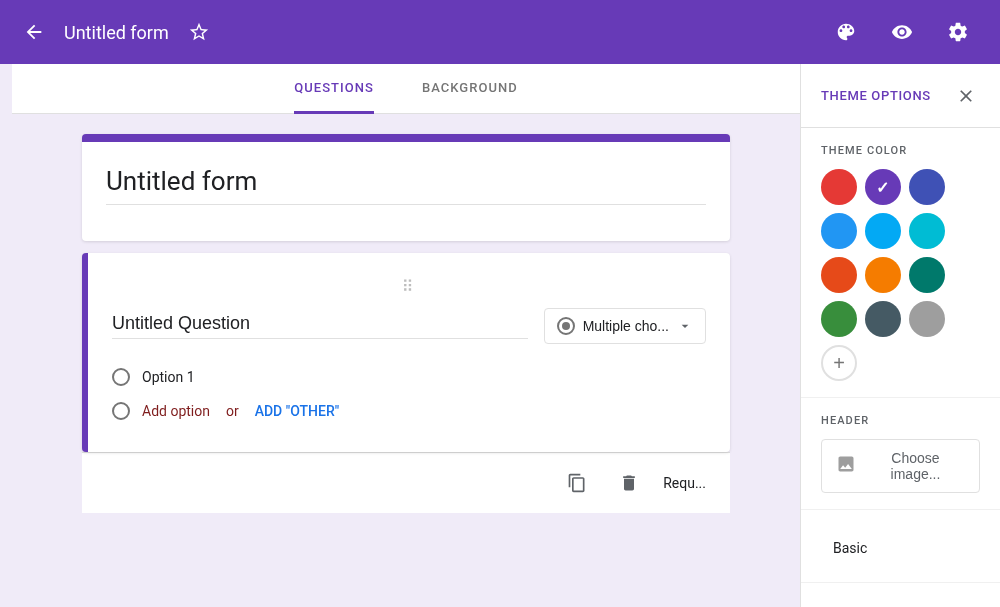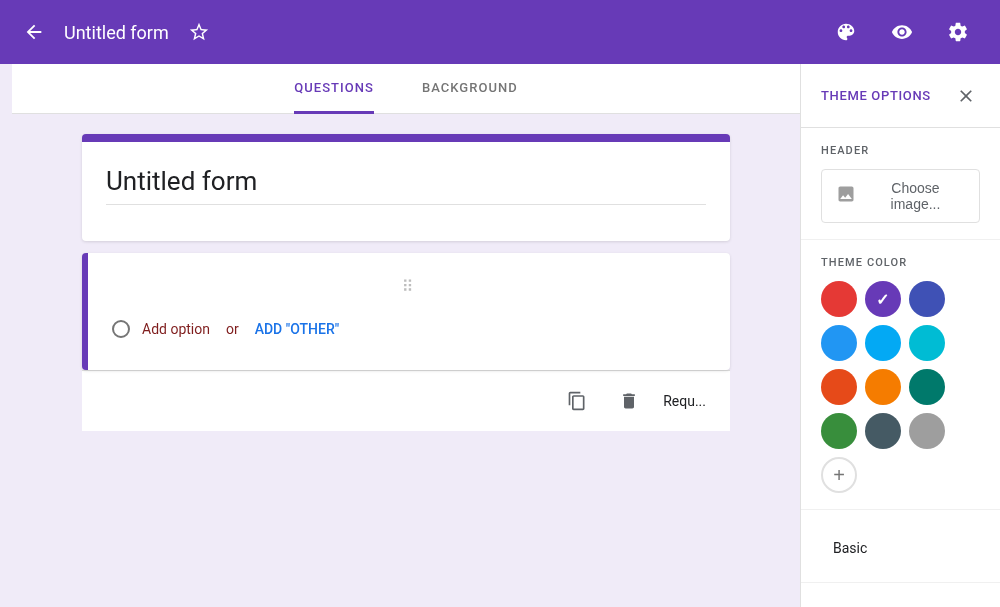--- a/index.html
+++ b/index.html
@@ -432,21 +432,35 @@
     </div>
 
     <div class="form-card-wrapper">
 
       <div class="form-title-card">
         <div class="form-title-text">Untitled form</div>
       </div>
 
       <div class="question-card">
         <div class="drag-handle">⠿</div>
+        <div class="question-row">
+          <input class="question-title-input" type="text" value="Untitled Question" style="">
+          <button class="question-type-btn">
+            <div class="radio-icon selected"></div>
+            <span>Multiple cho...</span>
+            <svg width="16" height="16" viewBox="0 0 24 24" fill="#5f6368">
+                <path d="M7 10l5 5 5-5z"></path>
+              </svg>
+          </button>
+        </div>
         <div class="options-list">
+          <div class="option-item">
+            <div class="option-radio"></div>
+            <span class="option-label">Option 1</span>
+          </div>
           <div class="option-item">
             <div class="option-radio"></div>
             <span class="add-option-label">Add option</span>
             <span class="add-option-label" style="margin: 0 4px;">or</span>
             <a class="add-other-link">ADD "OTHER"</a>
           </div>
         </div>
       </div>
 
       <div class="card-footer">
@@ -467,32 +481,20 @@
     </div>
   </div>
 
   <div class="theme-panel">
     <div class="theme-header">
       <span class="theme-title">THEME OPTIONS</span>
       <button class="close-btn">
         <svg width="20" height="20" viewBox="0 0 24 24" fill="#5f6368">
             <path d="M19 6.41L17.59 5 12 10.59 6.41 5 5 6.41 10.59 12 5 17.59 6.41 19 12 13.41 17.59 19 19 17.59 13.41 12z"></path>
           </svg>
-      </button>
-    </div>
-
-    <div class="theme-section">
-      <div class="theme-section-title">HEADER</div>
-      <button class="choose-image-btn">
-        <span class="image-icon">
-          <svg width="20" height="20" viewBox="0 0 24 24" fill="#9e9e9e">
-              <path d="M21 19V5c0-1.1-.9-2-2-2H5c-1.1 0-2 .9-2 2v14c0 1.1.9 2 2 2h14c1.1 0 2-.9 2-2zM8.5 13.5l2.5 3.01L14.5 12l4.5 6H5l3.5-4.5z"></path>
-            </svg>
-        </span>
-        <span>Choose image...</span>
       </button>
     </div>
 
     <div class="theme-section">
       <div class="theme-section-title">THEME COLOR</div>
       <div class="color-grid" id="theme-colors">
           <button class="color-swatch" style="background: rgb(229, 57, 53);"></button>
           <button class="color-swatch check" style="background: rgb(103, 58, 183);"></button>
           <button class="color-swatch" style="background: rgb(63, 81, 181);"></button>
           <button class="color-swatch" style="background: rgb(33, 150, 243);"></button>
@@ -501,20 +503,32 @@
           <button class="color-swatch" style="background: rgb(230, 74, 25);"></button>
           <button class="color-swatch" style="background: rgb(245, 124, 0);"></button>
           <button class="color-swatch" style="background: rgb(0, 121, 107);"></button>
           <button class="color-swatch" style="background: rgb(56, 142, 60);"></button>
           <button class="color-swatch" style="background: rgb(69, 90, 100);"></button>
           <button class="color-swatch" style="background: rgb(158, 158, 158);"></button>
         </div>
       <button class="add-color-btn">+</button>
     </div>
 
+    <div class="theme-section">
+      <div class="theme-section-title">HEADER</div>
+      <button class="choose-image-btn">
+        <span class="image-icon">
+          <svg width="20" height="20" viewBox="0 0 24 24" fill="#9e9e9e">
+              <path d="M21 19V5c0-1.1-.9-2-2-2H5c-1.1 0-2 .9-2 2v14c0 1.1.9 2 2 2h14c1.1 0 2-.9 2-2zM8.5 13.5l2.5 3.01L14.5 12l4.5 6H5l3.5-4.5z"></path>
+            </svg>
+        </span>
+        <span>Choose image...</span>
+      </button>
+    </div>
+
 
     <div class="theme-section">
       <div class="font-list" id="font-list">
           <div class="font-item">Basic</div>
         </div>
     </div>
   </div>
 </div>
 
 </body></html>

